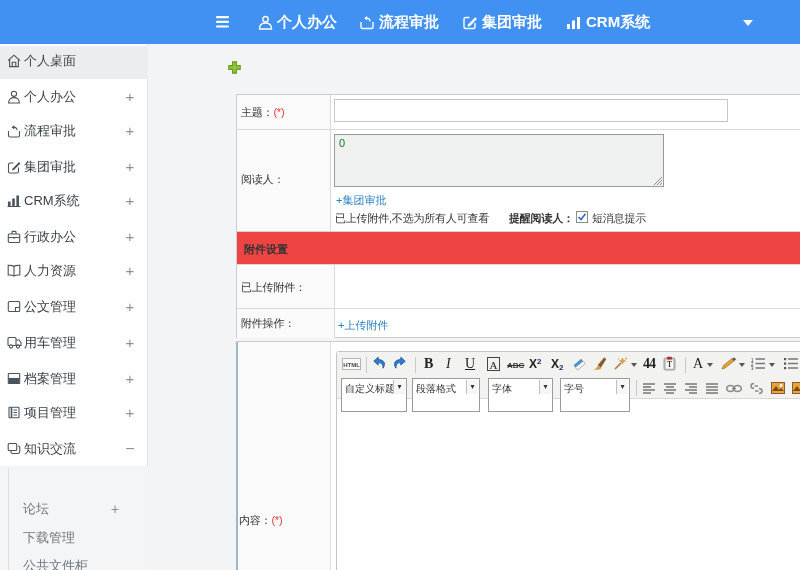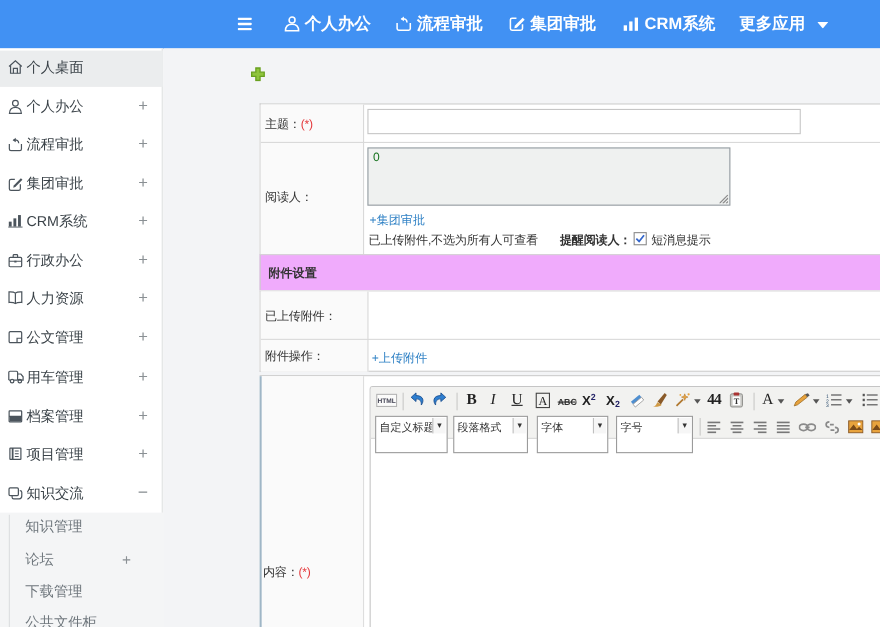--- a/index.html
+++ b/index.html
@@ -62,21 +62,20 @@
         </svg>流程审批</div>
   <div class="nav" style="left:462px"><svg width="16" height="15" viewBox="0 0 16 15" fill="none" stroke="#fff" stroke-width="1.4">
           <path d="M13 8 L13 12 Q13 13.5 11.5 13.5 L3.5 13.5 Q2 13.5 2 12 L2 4 Q2 2.5 3.5 2.5 L7.5 2.5"></path>
           <path d="M6 9.5 L13.2 2.2 L15 4 L7.8 11.2 L5.6 11.6 Z" fill="#fff" stroke="none"></path>
         </svg>集团审批</div>
   <div class="nav" style="left:566px"><svg width="16" height="14" viewBox="0 0 16 14" fill="#fff">
           <rect x="1" y="8" width="3" height="5"></rect>
           <rect x="6" y="4.5" width="3" height="8.5"></rect>
           <rect x="11" y="1" width="3" height="12"></rect>
         </svg>CRM系统</div>
-  <div class="nav" style="left:672px">更多应用</div>
   <svg style="position:absolute;left:743px;top:20px" width="10" height="6" viewBox="0 0 10 6">
         <path d="M0 0 L10 0 L5 6 Z" fill="#fff"></path>
       </svg>
 </div>
 
 <div id="side">
   <div id="active"></div>
   <div id="subline"></div>
   <div class="sitem" style="top:0px">
         <svg width="14" height="14" viewBox="0 0 14 14" fill="none" stroke="#4b545c" stroke-width="1.1">
@@ -177,23 +176,20 @@
         <span class="plus">+</span>
       </div>
   <div class="sitem" style="top:388px">
         <svg width="14" height="13" viewBox="0 0 14 13" fill="none" stroke="#4b545c" stroke-width="1.1">
           <rect x="1.2" y="1.5" width="8.5" height="7" rx="1"></rect>
           <path d="M4 8.5 L4 10 Q4 11.5 5.5 11.5 L10.5 11.5 Q12.8 11.5 12.8 9 L12.8 5.5 Q12.8 4 11 4"></path>
         </svg>
         <span class="txt">知识交流</span>
         <span class="plus" style="font-size:16px">−</span>
       </div>
-  <div class="sub" style="top:420px">
-        <span class="txt">知识管理</span>
-      </div>
   <div class="sub" style="top:450px">
         <span class="txt">论坛</span>
         <span class="plus">+</span>
       </div>
   <div class="sub" style="top:479px">
         <span class="txt">下载管理</span>
       </div>
   <div class="sub" style="top:507px">
         <span class="txt">公共文件柜</span>
       </div>
@@ -219,21 +215,21 @@
   <div class="link" style="left:187px;top:149px">+集团审批</div>
   <div class="lbl" style="left:186px;top:167px">已上传附件,不选为所有人可查看</div>
   <div class="lbl" style="left:360px;top:167px;font-weight:bold">提醒阅读人：</div>
   <div class="abs" style="left:427px;top:167px;width:12px;height:12px;background:#fff;border:1px solid #8b8b8b">
     <svg width="10" height="10" viewBox="0 0 10 10" style="position:absolute;left:0px;top:0px">
           <path d="M1.5 5 L4 7.5 L8.5 1.8" stroke="#3366cc" stroke-width="1.6" fill="none"></path>
         </svg>
   </div>
   <div class="lbl" style="left:443px;top:167px">短消息提示</div>
 
-  <div class="abs" style="left:87px;top:187px;width:564px;height:33px;background:#f0abfc;border-left:1px solid #ccc;border-top:1px solid #d4d4d4;line-height:32px"><span style="font-size:11px;color:#333;font-weight:bold;margin-left:7px">附件设置</span></div>
+  <div class="abs" style="left:87px;top:187px;width:564px;height:33px;background:#ef4444;border-left:1px solid #ccc;border-top:1px solid #d4d4d4;line-height:32px"><span style="font-size:11px;color:#333;font-weight:bold;margin-left:7px">附件设置</span></div>
 
   <div class="abs" style="left:87px;top:220px;width:564px;height:74px;background:#fff;border-left:1px solid #ccc;border-top:1px solid #d9d9d9;border-bottom:1px solid #ccc">
     <div class="abs" style="left:0;top:0;width:98px;height:73px;background:#fafafa;border-right:1px solid #d9d9d9"></div>
     <div class="abs" style="left:0;top:43px;width:564px;height:1px;background:#d9d9d9"></div>
   </div>
   <div class="lbl" style="left:92px;top:236px">已上传附件：</div>
   <div class="lbl" style="left:92px;top:272px">附件操作：</div>
   <div class="link" style="left:189px;top:274px">+上传附件</div>
 
   <div class="abs" style="left:87px;top:297px;width:564px;height:229px;background:#fff;border-top:1px solid #ccc">

